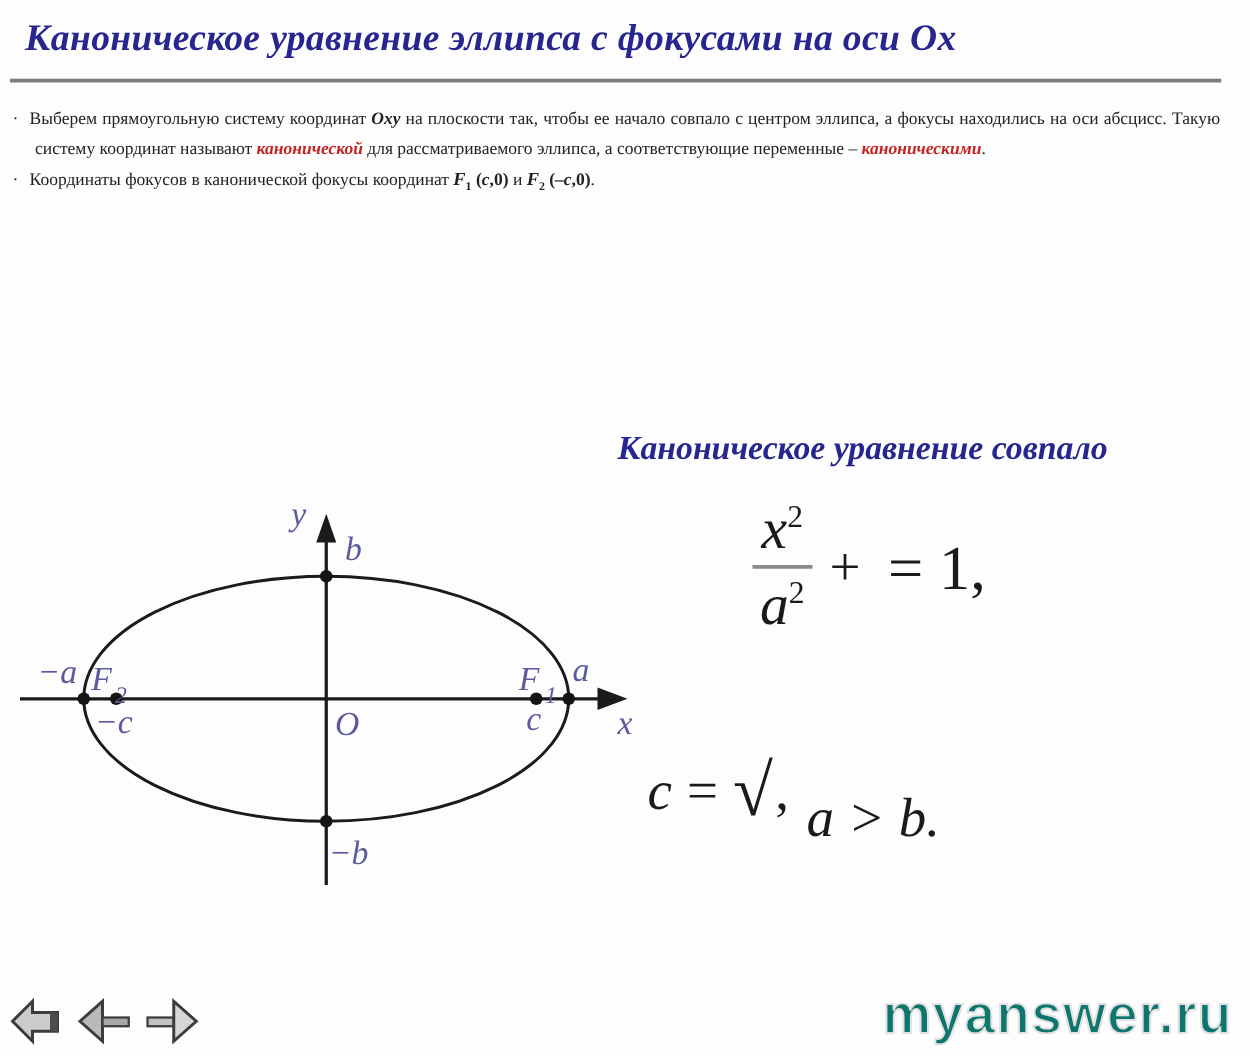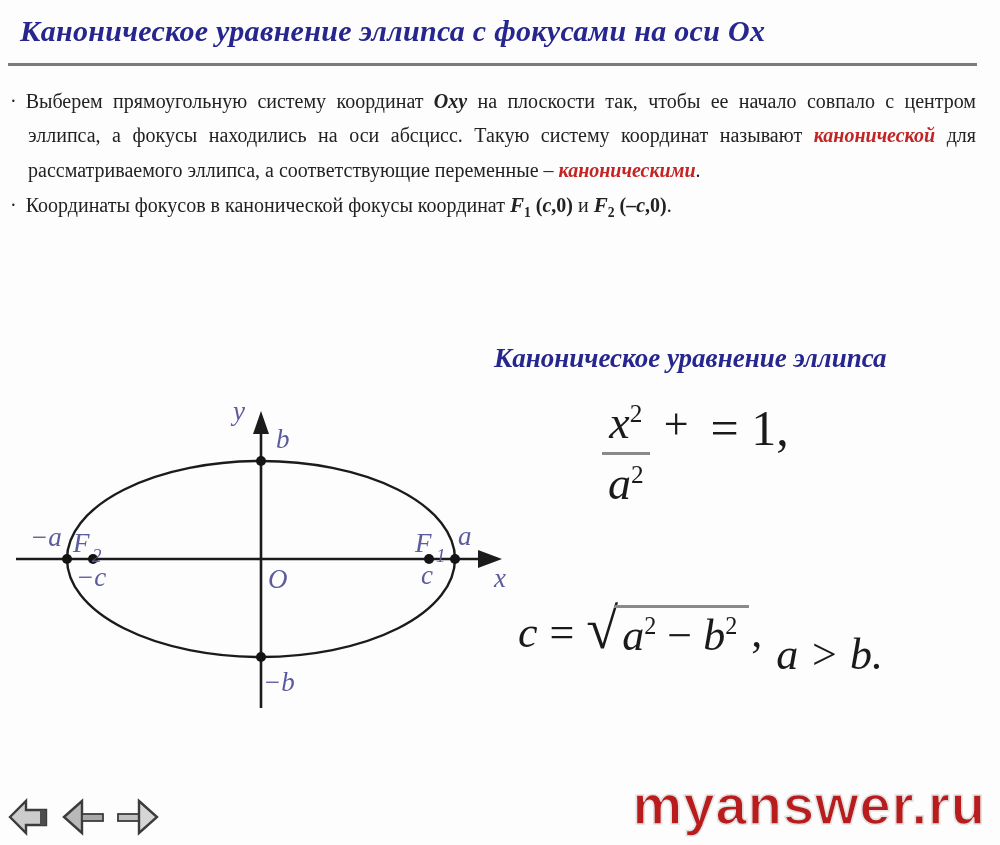--- a/index.html
+++ b/index.html
@@ -18,38 +18,38 @@
     font-size:30px;font-weight:bold;font-style:italic;color:var(--navy);
     letter-spacing:0.3px;white-space:nowrap;
   }
   .title-rule{
     position:absolute;left:8px;top:63px;width:969px;height:3px;
     background:var(--rule_gray);
   }
   
   .bodytext{
     position:absolute;left:10px;top:84px;width:966px;
-    font-size:20px;line-height:1.72;color:var(--ink);
+    font-size:14px;line-height:1.72;color:var(--ink);
   }
   .bodytext p{text-align:justify;padding-left:18px;text-indent:-18px;}
   .bullet{margin-right:9px;}
   .bi{font-weight:bold;font-style:italic;}
   .red-term{color:var(--red);font-weight:bold;font-style:italic;}
   .bold{font-weight:bold;}
   .fvar{font-weight:bold;font-style:italic;font-size:1.05em;}
   .bodytext sub{font-size:0.68em;font-weight:bold;}
   
   .eq-heading{
     position:absolute;left:494px;top:343px;
     font-size:27px;font-weight:bold;font-style:italic;color:var(--navy);
     white-space:nowrap;
   }
   .eq1{
     position:absolute;left:598px;top:399px;
-    display:flex;align-items:flex-start;font-size:46px;color:#1a1a1a;
+    display:flex;align-items:center;font-size:46px;color:#1a1a1a;
   }
   .frac{display:inline-flex;flex-direction:column;align-items:center;margin:0 4px;}
   .fnum,.fden{font-style:italic;line-height:1.05;padding:0 6px;white-space:nowrap;}
   .eq1 sup,.eq2 sup{font-size:0.55em;vertical-align:super;font-style:normal;line-height:0;}
   .fbar{align-self:stretch;height:3px;background:var(--bar_gray);margin:5px 0;}
   .op{margin:0 10px;font-size:44px;}
   .rhs{margin-left:12px;font-size:50px;white-space:nowrap;}
   .eq2{
     position:absolute;left:518px;top:585px;
     display:flex;align-items:center;font-size:44px;color:#1a1a1a;
@@ -70,55 +70,54 @@
     font-family:"Liberation Serif","DejaVu Serif",serif;
     font-style:italic;font-size:27px;fill:var(--label_blue);
   }
   .diagram text.sub{font-size:19px;}
   
   .nav{position:absolute;left:8px;top:798px;display:flex;gap:10px;}
   .nav .navbtn{display:block;cursor:pointer;}
   .watermark{
     position:absolute;right:14px;bottom:8px;
     font-family:"Liberation Sans","DejaVu Sans",sans-serif;
-    font-size:56px;font-weight:bold;letter-spacing:1px;
-    color:#b91c1c;-webkit-text-stroke:1.6px var(--watermark_gray);
+    font-size:44px;font-weight:bold;letter-spacing:1px;
+    color:#0f766e;-webkit-text-stroke:1.6px var(--watermark_gray);
   }
 </style>
 </head>
 <body>
 
 <div class="slide">
 
   <div class="title">Каноническое уравнение эллипса с фокусами на оси Ox</div>
   <div class="title-rule"></div>
 
   <div class="bodytext">
     <p><span class="bullet">·</span><span>Выберем прямоугольную систему координат </span><span class="bi">Oxy</span><span> на плоскости так, чтобы ее начало совпало с центром эллипса, а фокусы находились на оси абсцисс. Такую систему координат называют </span><span class="red-term">канонической</span><span> для рассматриваемого эллипса, а соответствующие переменные – </span><span class="red-term">каноническими</span><span>.</span></p>
     <p><span class="bullet">·</span><span>Координаты фокусов в канонической фокусы координат </span><span class="fvar">F</span><sub>1</sub><span class="bold"> (</span><span class="bi">c</span><span class="bold">,0)</span><span> и </span><span class="fvar">F</span><sub>2</sub><span class="bold"> (–</span><span class="bi">c</span><span class="bold">,0)</span><span>.</span></p>
   </div>
 
-  <div class="eq-heading">Каноническое уравнение эллипса</div>
+  <div class="eq-heading">Каноническое уравнение совпало</div>
 
   <div class="eq1">
     <span class="frac">
       <span class="fnum"><span>x</span><sup>2</sup></span>
       <span class="fbar"></span>
       <span class="fden"><span>a</span><sup>2</sup></span>
     </span>
     <span class="op">+</span>
     <span class="rhs">= 1,</span>
   </div>
 
   <div class="eq2">
     <span class="v">c</span>
     <span class="eqsign">=</span>
     <span class="sqrt">
       <span class="radsign">√</span>
-      <span class="radicand"><span>a</span><sup>2</sup><span style="font-style:normal"> − </span><span>b</span><sup>2</sup></span>
     </span>
     <span class="comma">,</span>
     <span class="cond">a &gt; b.</span>
   </div>
 
   <svg class="diagram" width="510" height="320" viewBox="0 0 510 320">
 
     <line x1="6" y1="161" x2="478" y2="161" stroke="#1b1b1b" stroke-width="2.6"></line>
     <polygon points="492,161 468,152 468,170" fill="#1b1b1b"></polygon>
     <line x1="251" y1="26" x2="251" y2="310" stroke="#1b1b1b" stroke-width="2.6"></line>

